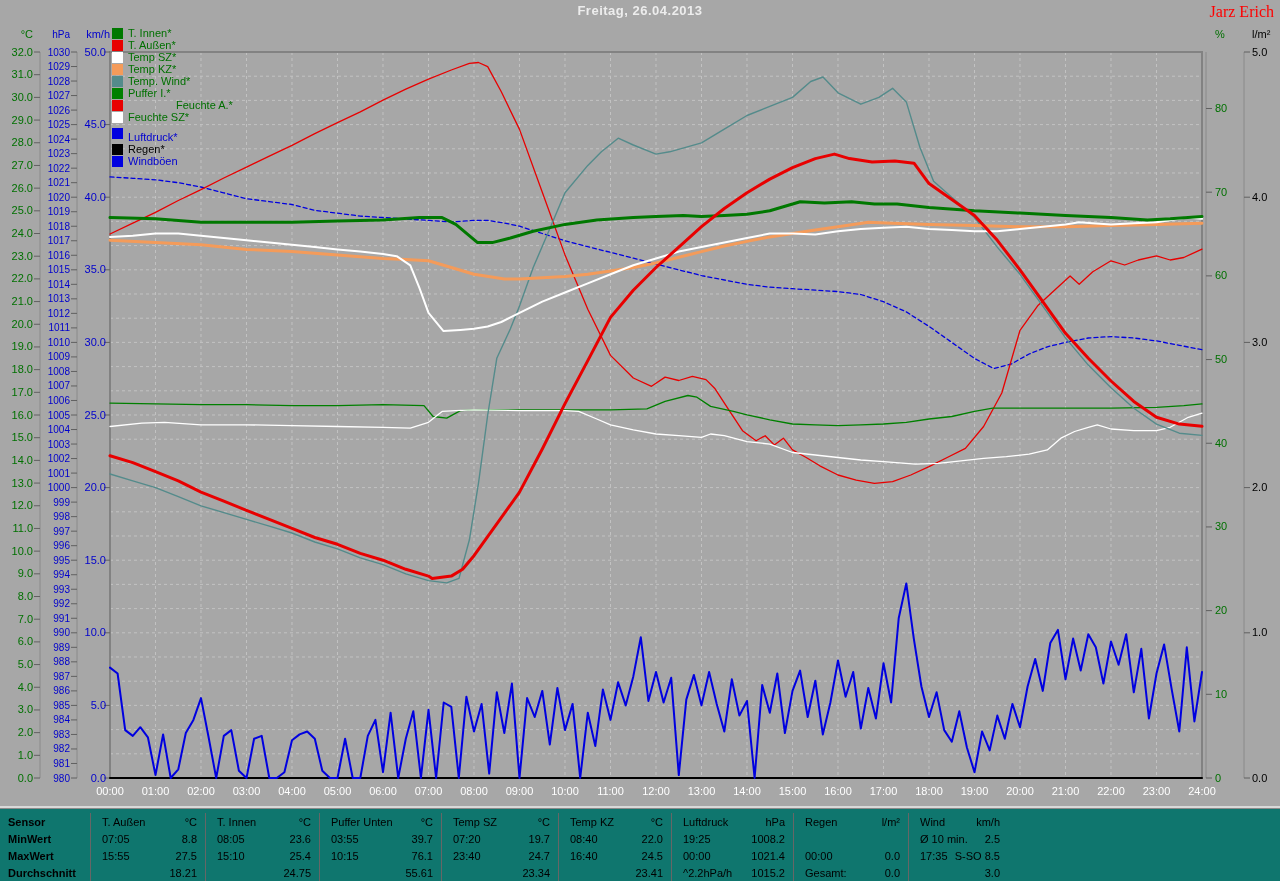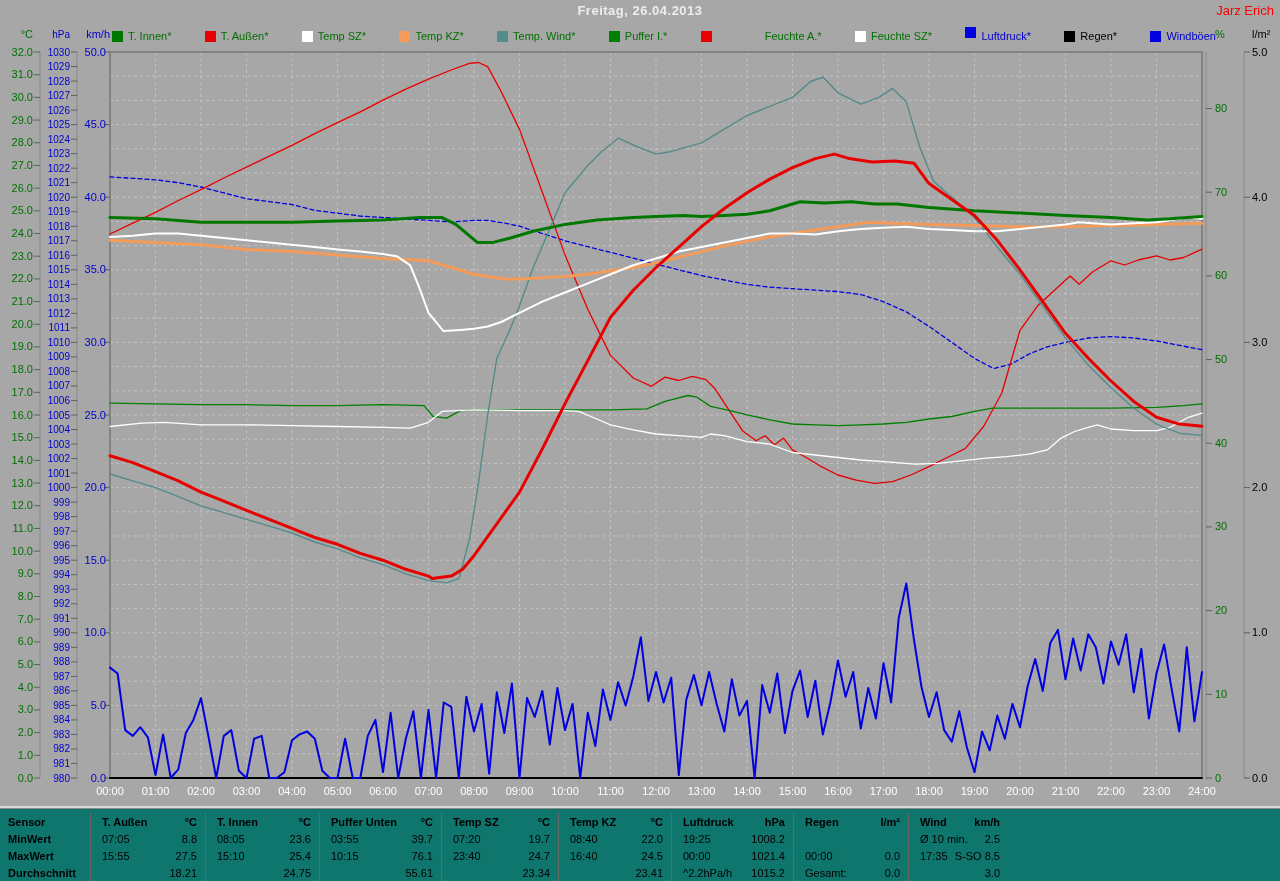--- a/index.html
+++ b/index.html
@@ -1,38 +1,38 @@
 <!DOCTYPE html>
 <html><head>
 <meta charset="utf-8">
 <style>
   html,body{margin:0;padding:0;background:#a7a7a7;width:1280px;height:881px;overflow:hidden;
     font-family:"Liberation Sans","DejaVu Sans",sans-serif;-webkit-font-smoothing:none;}
   #app{position:relative;width:1280px;height:881px;background:#a7a7a7;}
   #chart-region{position:relative;width:1280px;height:806px;}
   #page-title{position:absolute;top:3px;left:0;width:100%;text-align:center;
     font-size:13px;color:#ededed;letter-spacing:.5px;font-weight:bold;}
-  #station-name{position:absolute;top:3px;right:6px;font-size:13px;color:#ff0000;}
+  #station-name{position:absolute;top:3px;right:6px;font-size:16px;color:#ff0000;font-family:Liberation Serif, serif;}
   #legend{position:absolute;top:27px;left:112px;width:1104px;height:15px;
-    display:flex;justify-content:space-between;align-items:flex-end;}
+    display:flex;justify-content:space-between;align-items:flex-start;flex-direction:column;}
   .legend-item{display:flex;align-items:center;white-space:nowrap;}
   .legend-swatch{width:11px;height:11px;margin-right:5px;flex:0 0 auto;}
   .legend-label{font-size:11px;}
   #chart-svg{position:absolute;top:0;left:0;}
   #sep-strip{position:absolute;top:806px;left:0;width:1280px;height:3px;
     background:#d9d9d9;border-bottom:1px solid #8a8a8a;box-sizing:border-box;}
   #stats-table{position:absolute;top:809px;left:0;width:1280px;height:72px;
     background:#0f766e;display:grid;grid-template-rows:17px 17px 17px 17px;
     padding-top:4px;box-sizing:border-box;font-size:11px;color:#000;}
   .tcell{display:flex;align-items:center;overflow:hidden;white-space:nowrap;}
   .tcell.data{justify-content:space-between;padding:0 8px 0 11px;border-left:1px solid #666;}
   .tcell.rowlabel{padding-left:8px;font-weight:bold;}
   .tcell .lt{text-align:left;}
   .tcell .rt{text-align:right;}
-  .bold{font-weight:bold;gap:14px;}
+  .bold{font-weight:normal;gap:14px;}
 </style>
 </head>
 <body>
 
 <div id="app">
   <div id="chart-region">
     <svg id="chart-svg" width="1280" height="806" viewBox="0 0 1280 806">
         <line x1="110" y1="76.2" x2="1202" y2="76.2" stroke="#c2c2c2" stroke-width="1" stroke-dasharray="3,3"></line>
         <line x1="110" y1="100.4" x2="1202" y2="100.4" stroke="#c2c2c2" stroke-width="1" stroke-dasharray="3,3"></line>
         <line x1="110" y1="124.6" x2="1202" y2="124.6" stroke="#c2c2c2" stroke-width="1" stroke-dasharray="3,3"></line>

